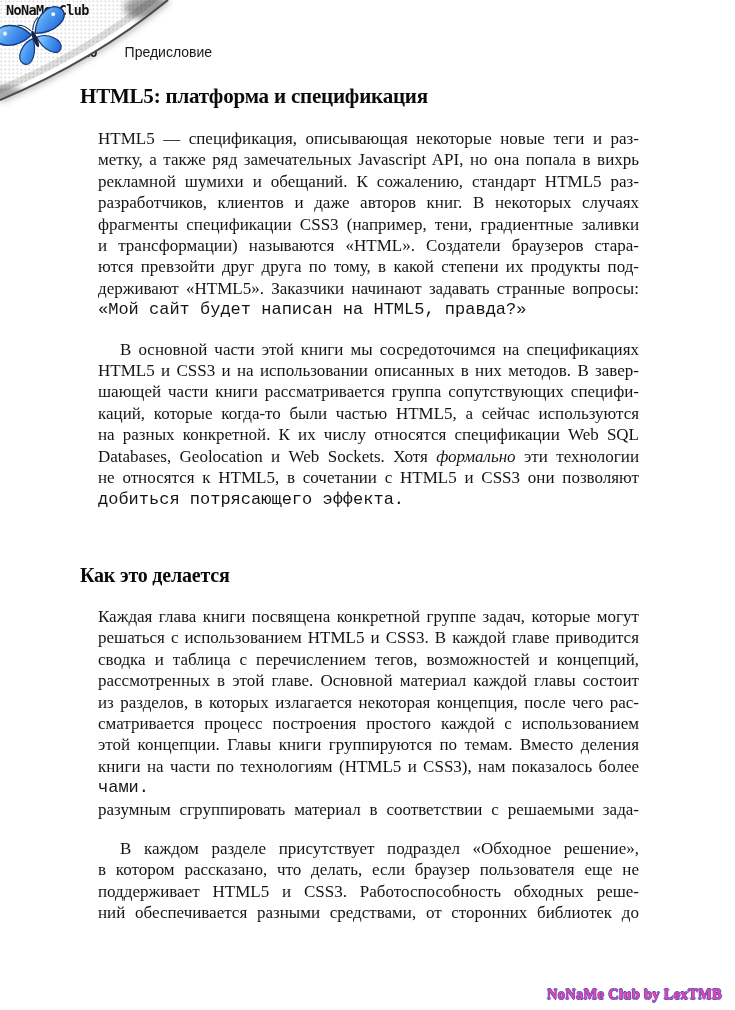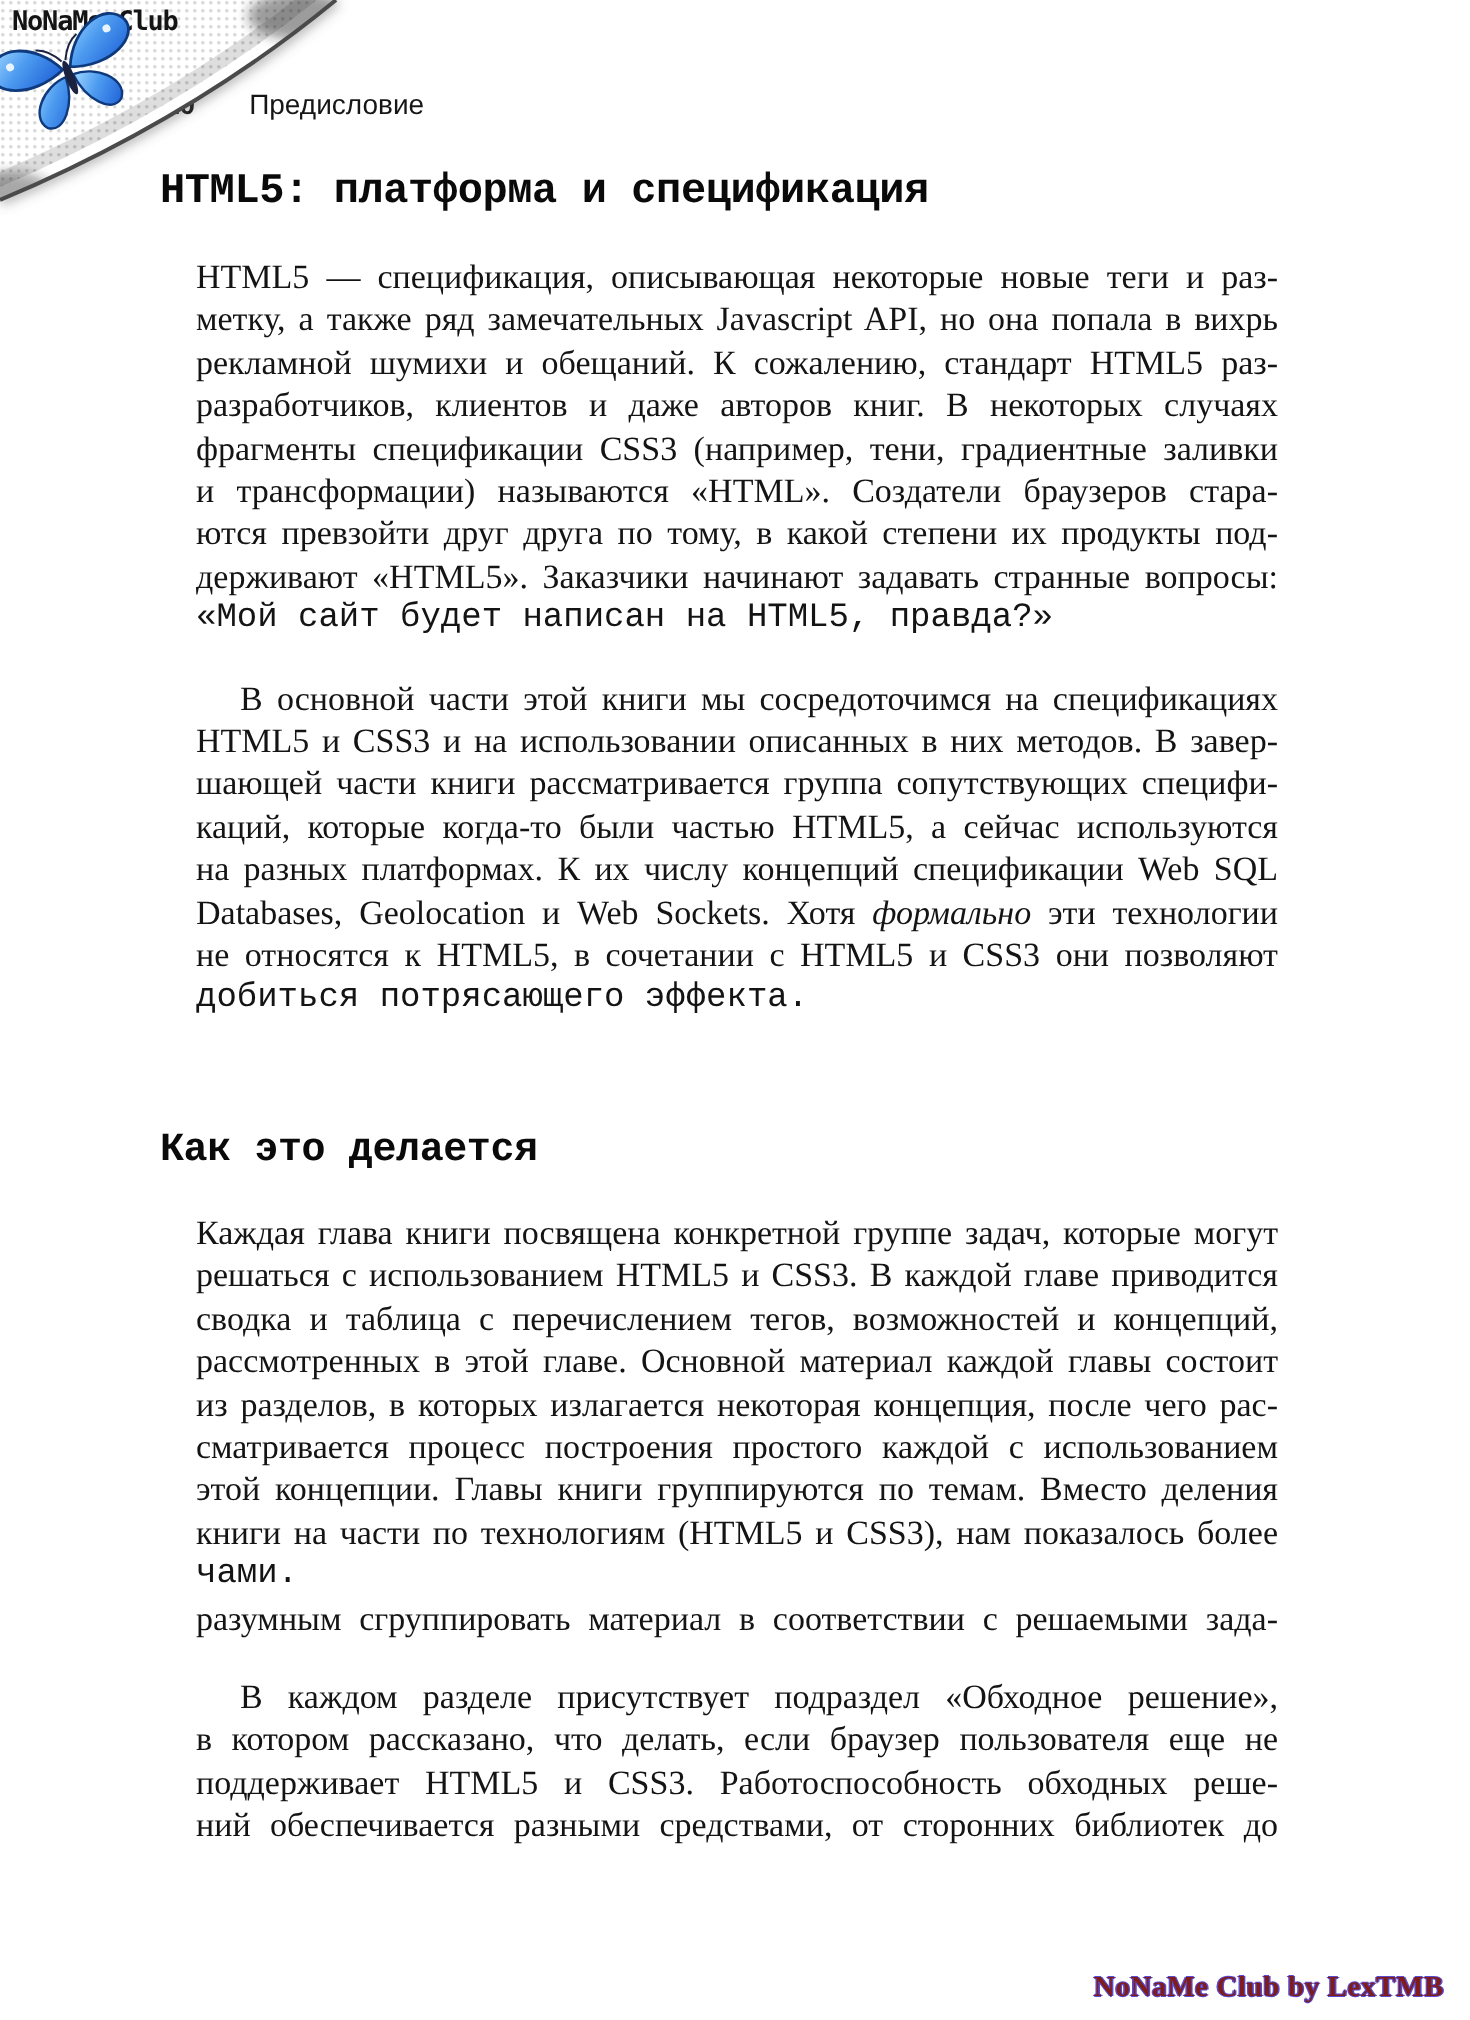--- a/index.html
+++ b/index.html
@@ -19,21 +19,21 @@
     font-family:"Liberation Sans",sans-serif;
     font-size:14px;line-height:16px;color:#161616;
   }
   .runhead .pagenum{font-weight:bold;}
   
   .content{
     position:absolute;left:80px;top:84px;width:577px;
   }
   .sec-title{
     margin:0 0 19px 0;
-    font-family:Liberation Mono, monospace;
+    font-family:Liberation Serif, serif;
     font-weight:bold;font-size:21px;line-height:25px;
     letter-spacing:-0.2px;color:#0a0a0a;
   }
   .section + .section{margin-top:53px;}
   .section.second .sec-title{font-size:20px;margin-bottom:17px;}
   .para{margin:18px;}
   .line{
     font-size:17px;line-height:21.4px;
     text-align:justify;text-align-last:justify;
     white-space:nowrap;
@@ -41,21 +41,21 @@
   .line.lastline{text-align-last:left;font-family:Liberation Mono, monospace;}
   .line.indent{text-indent:22px;}
   .line i{font-style:italic;}
   
   .curl-wrap{position:absolute;top:0;left:0;width:190px;height:130px;pointer-events:none;}
   
   .footer-mark{
     position:absolute;right:13px;bottom:7px;
     font-family:"Liberation Serif",serif;
     font-weight:bold;font-size:14.5px;letter-spacing:0.3px;
-    color:#7f1d1d;
+    color:#ec4899;
     text-shadow:
       -0.7px 0 0 #5a4cd0, 0.7px 0 0 #5a4cd0,
       0 -0.7px 0 #5a4cd0, 0 0.7px 0 #5a4cd0;
   }
 </style>
 </head>
 <body>
 
 <div class="page">
 
@@ -77,21 +77,21 @@
             <div class="line"><span>и трансформации) называются «HTML». Создатели браузеров стара-</span></div>
             <div class="line"><span>ются превзойти друг друга по тому, в какой степени их продукты под-</span></div>
             <div class="line"><span>держивают «HTML5». Заказчики начинают задавать странные вопросы:</span></div>
             <div class="line lastline"><span>«Мой сайт будет написан на HTML5, правда?»</span></div>
           </div>
           <div class="para">
             <div class="line indent"><span>В основной части этой книги мы сосредоточимся на спецификациях</span></div>
             <div class="line"><span>HTML5 и CSS3 и на использовании описанных в них методов. В завер-</span></div>
             <div class="line"><span>шающей части книги рассматривается группа сопутствующих специфи-</span></div>
             <div class="line"><span>каций, которые когда-то были частью HTML5, а сейчас используются</span></div>
-            <div class="line"><span>на разных платформах. К их числу концепций спецификации Web SQL</span></div>
+            <div class="line"><span>на разных конкретной. К их числу относятся спецификации Web SQL</span></div>
             <div class="line"><span>Databases, Geolocation и Web Sockets. Хотя </span><i>формально</i><span> эти технологии</span></div>
             <div class="line"><span>не относятся к HTML5, в сочетании с HTML5 и CSS3 они позволяют</span></div>
             <div class="line lastline"><span>добиться потрясающего эффекта.</span></div>
           </div>
         </div>
     </div>
     <div class="section second">
       <h1 class="sec-title">Как это делается</h1>
       <div>
           <div class="para">

